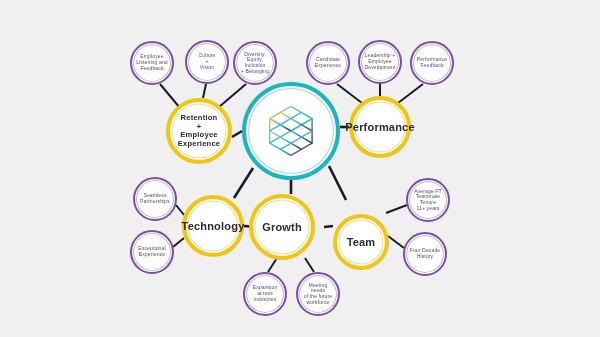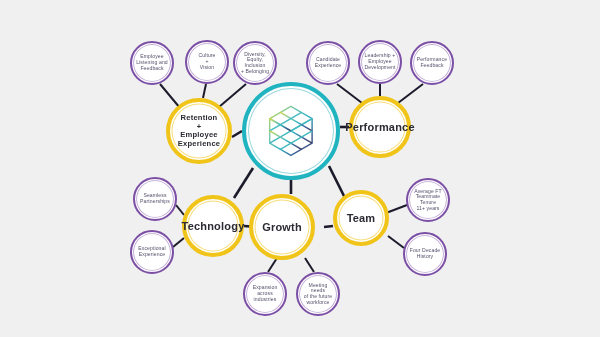--- a/index.html
+++ b/index.html
@@ -145,21 +145,21 @@
       </div>
       <div class="node node-primary" style="left: 380px; top: 127px; width: 62px; height: 62px;">
         <span class="label">Performance</span>
       </div>
       <div class="node node-primary" style="left: 213px; top: 226px; width: 62px; height: 62px; text-align: right;">
         <span class="label">Technology</span>
       </div>
       <div class="node node-primary" style="left: 282px; top: 227px; width: 66px; height: 66px;">
         <span class="label">Growth</span>
       </div>
-      <div class="node node-primary" style="left: 361px; top: 218px; width: 56px; height: 56px;">
+      <div class="node node-primary" style="left: 361px; top: 242px; width: 56px; height: 56px;">
         <span class="label">Team</span>
       </div>
       <div class="node node-leaf" style="left: 152px; top: 63px; width: 44px; height: 44px;">
         <span class="label">Employee
 Listening and
 Feedback</span>
       </div>
       <div class="node node-leaf" style="left: 207px; top: 62px; width: 44px; height: 44px;">
         <span class="label">Culture
 +

